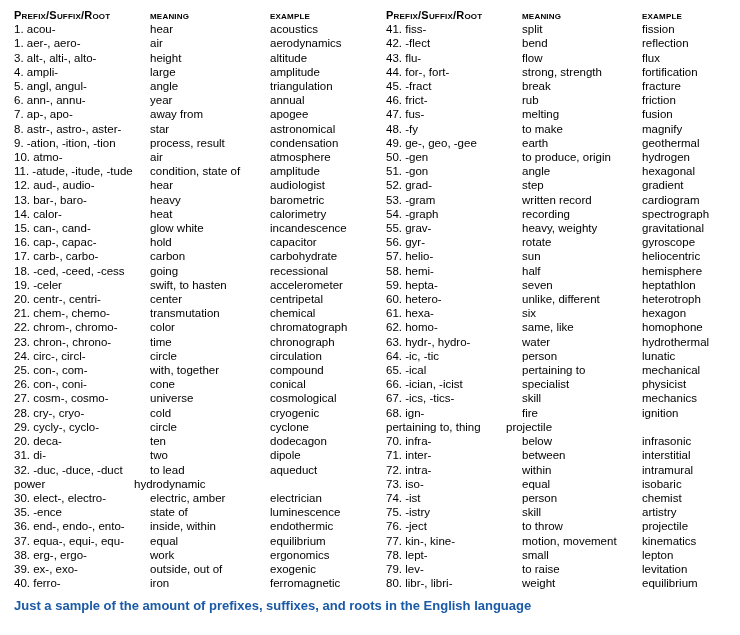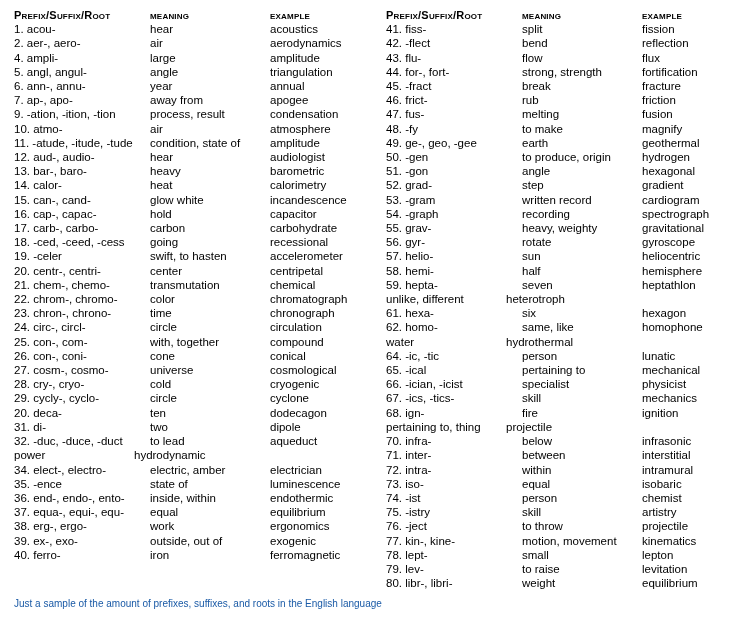--- a/index.html
+++ b/index.html
@@ -29,43 +29,48 @@
     font-weight: bold;
     font-size: 11px;
     letter-spacing: 0.2px;
   }
   .c1 { width: 136px; }
   .c2 { width: 120px; }
   .c3 { width: 110px; }
   .caption {
     margin-top: 8px;
     color: #1a5aa6;
-    font-weight: normal;
-    font-size: 10px;
+    font-weight: bold;
+    font-size: 13px;
   }
 </style>
 </head>
 <body>
 
 <div class="columns">
   <div class="block" id="block-left">
       <div class="row hdr">
         <span class="c1">Prefix/Suffix/Root</span>
         <span class="c2">meaning</span>
         <span class="c3">example</span>
       </div>
       <div class="row">
         <span class="c1">1. acou-</span>
         <span class="c2">hear</span>
         <span class="c3">acoustics</span>
       </div>
       <div class="row">
-        <span class="c1">2. aer-, aero-</span>
+        <span class="c1">1. aer-, aero-</span>
         <span class="c2">air</span>
         <span class="c3">aerodynamics</span>
+      </div>
+      <div class="row">
+        <span class="c1">3. alt-, alti-, alto-</span>
+        <span class="c2">height</span>
+        <span class="c3">altitude</span>
       </div>
       <div class="row">
         <span class="c1">4. ampli-</span>
         <span class="c2">large</span>
         <span class="c3">amplitude</span>
       </div>
       <div class="row">
         <span class="c1">5. angl, angul-</span>
         <span class="c2">angle</span>
         <span class="c3">triangulation</span>
@@ -74,20 +79,25 @@
         <span class="c1">6. ann-, annu-</span>
         <span class="c2">year</span>
         <span class="c3">annual</span>
       </div>
       <div class="row">
         <span class="c1">7. ap-, apo-</span>
         <span class="c2">away from</span>
         <span class="c3">apogee</span>
       </div>
       <div class="row">
+        <span class="c1">8. astr-, astro-, aster-</span>
+        <span class="c2">star</span>
+        <span class="c3">astronomical</span>
+      </div>
+      <div class="row">
         <span class="c1">9. -ation, -ition, -tion</span>
         <span class="c2">process, result</span>
         <span class="c3">condensation</span>
       </div>
       <div class="row">
         <span class="c1">10. atmo-</span>
         <span class="c2">air</span>
         <span class="c3">atmosphere</span>
       </div>
       <div class="row">
@@ -198,21 +208,21 @@
       <div class="row">
         <span class="c1">32. -duc, -duce, -duct</span>
         <span class="c2">to lead</span>
         <span class="c3">aqueduct</span>
       </div>
       <div class="row">
         <span class="c2">power</span>
         <span class="c3">hydrodynamic</span>
       </div>
       <div class="row">
-        <span class="c1">34. elect-, electro-</span>
+        <span class="c1">30. elect-, electro-</span>
         <span class="c2">electric, amber</span>
         <span class="c3">electrician</span>
       </div>
       <div class="row">
         <span class="c1">35. -ence</span>
         <span class="c2">state of</span>
         <span class="c3">luminescence</span>
       </div>
       <div class="row">
         <span class="c1">36. end-, endo-, ento-</span>
@@ -335,34 +345,36 @@
         <span class="c1">58. hemi-</span>
         <span class="c2">half</span>
         <span class="c3">hemisphere</span>
       </div>
       <div class="row">
         <span class="c1">59. hepta-</span>
         <span class="c2">seven</span>
         <span class="c3">heptathlon</span>
       </div>
       <div class="row">
+        <span class="c1">60. hetero-</span>
         <span class="c2">unlike, different</span>
         <span class="c3">heterotroph</span>
       </div>
       <div class="row">
         <span class="c1">61. hexa-</span>
         <span class="c2">six</span>
         <span class="c3">hexagon</span>
       </div>
       <div class="row">
         <span class="c1">62. homo-</span>
         <span class="c2">same, like</span>
         <span class="c3">homophone</span>
       </div>
       <div class="row">
+        <span class="c1">63. hydr-, hydro-</span>
         <span class="c2">water</span>
         <span class="c3">hydrothermal</span>
       </div>
       <div class="row">
         <span class="c1">64. -ic, -tic</span>
         <span class="c2">person</span>
         <span class="c3">lunatic</span>
       </div>
       <div class="row">
         <span class="c1">65. -ical</span>

